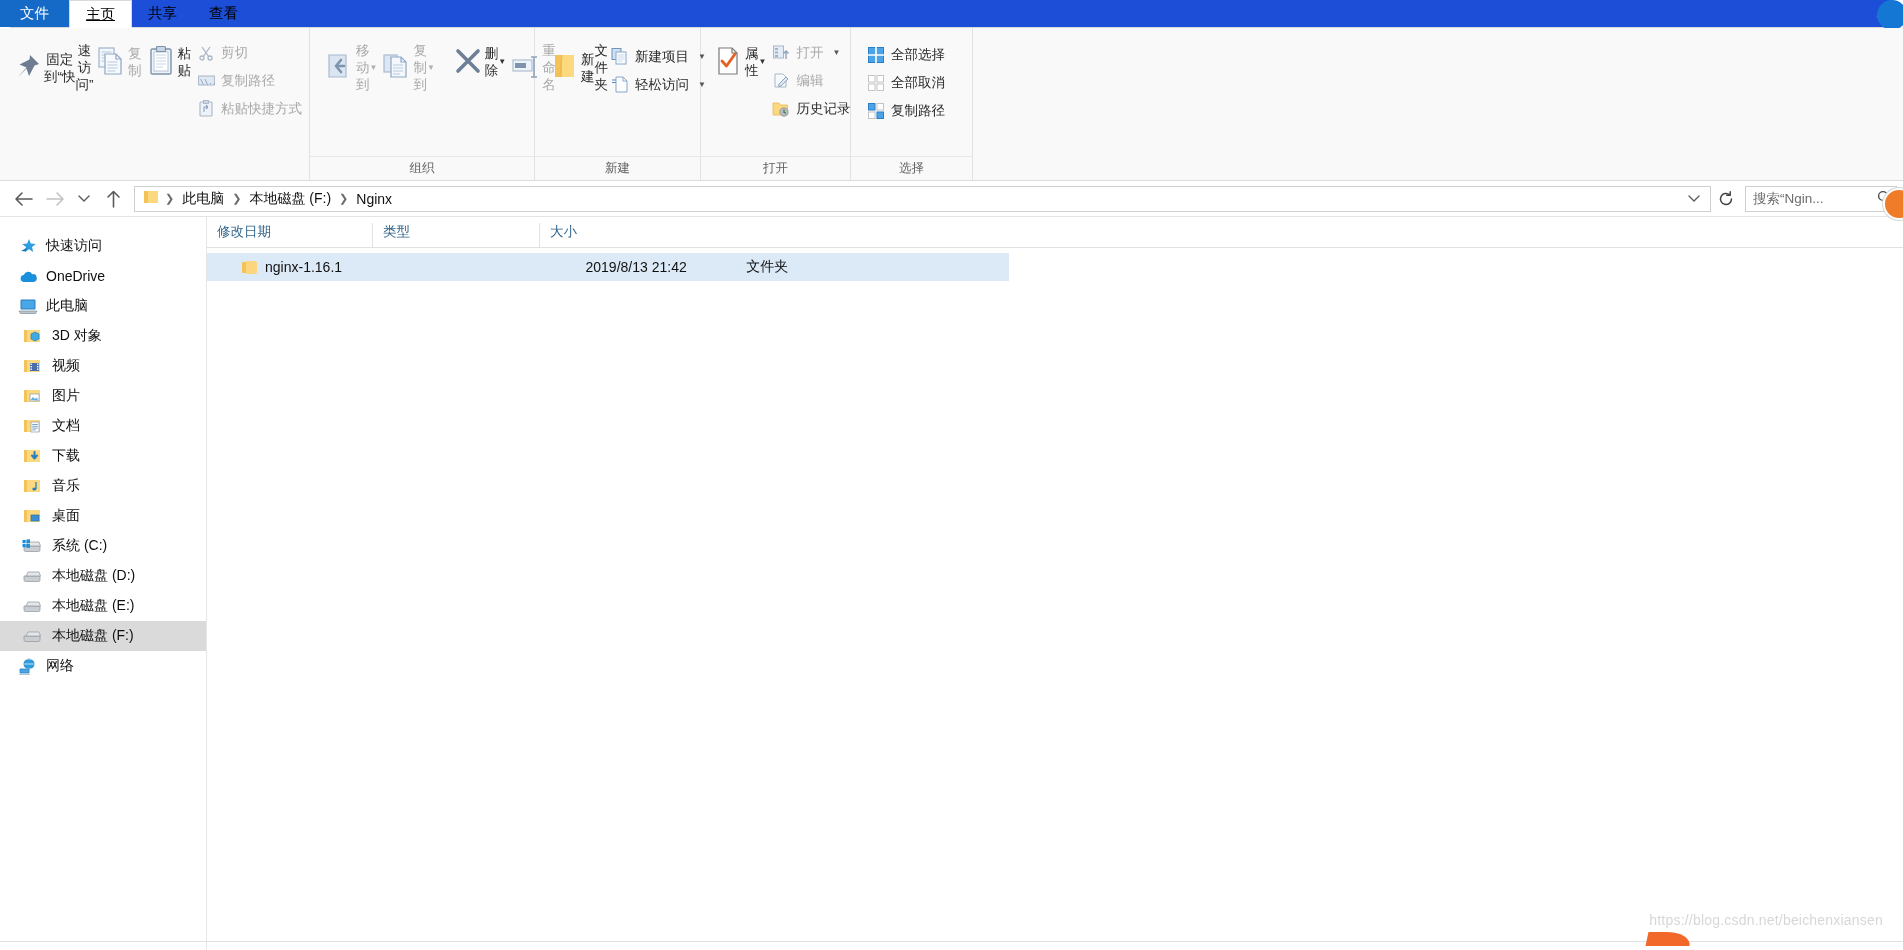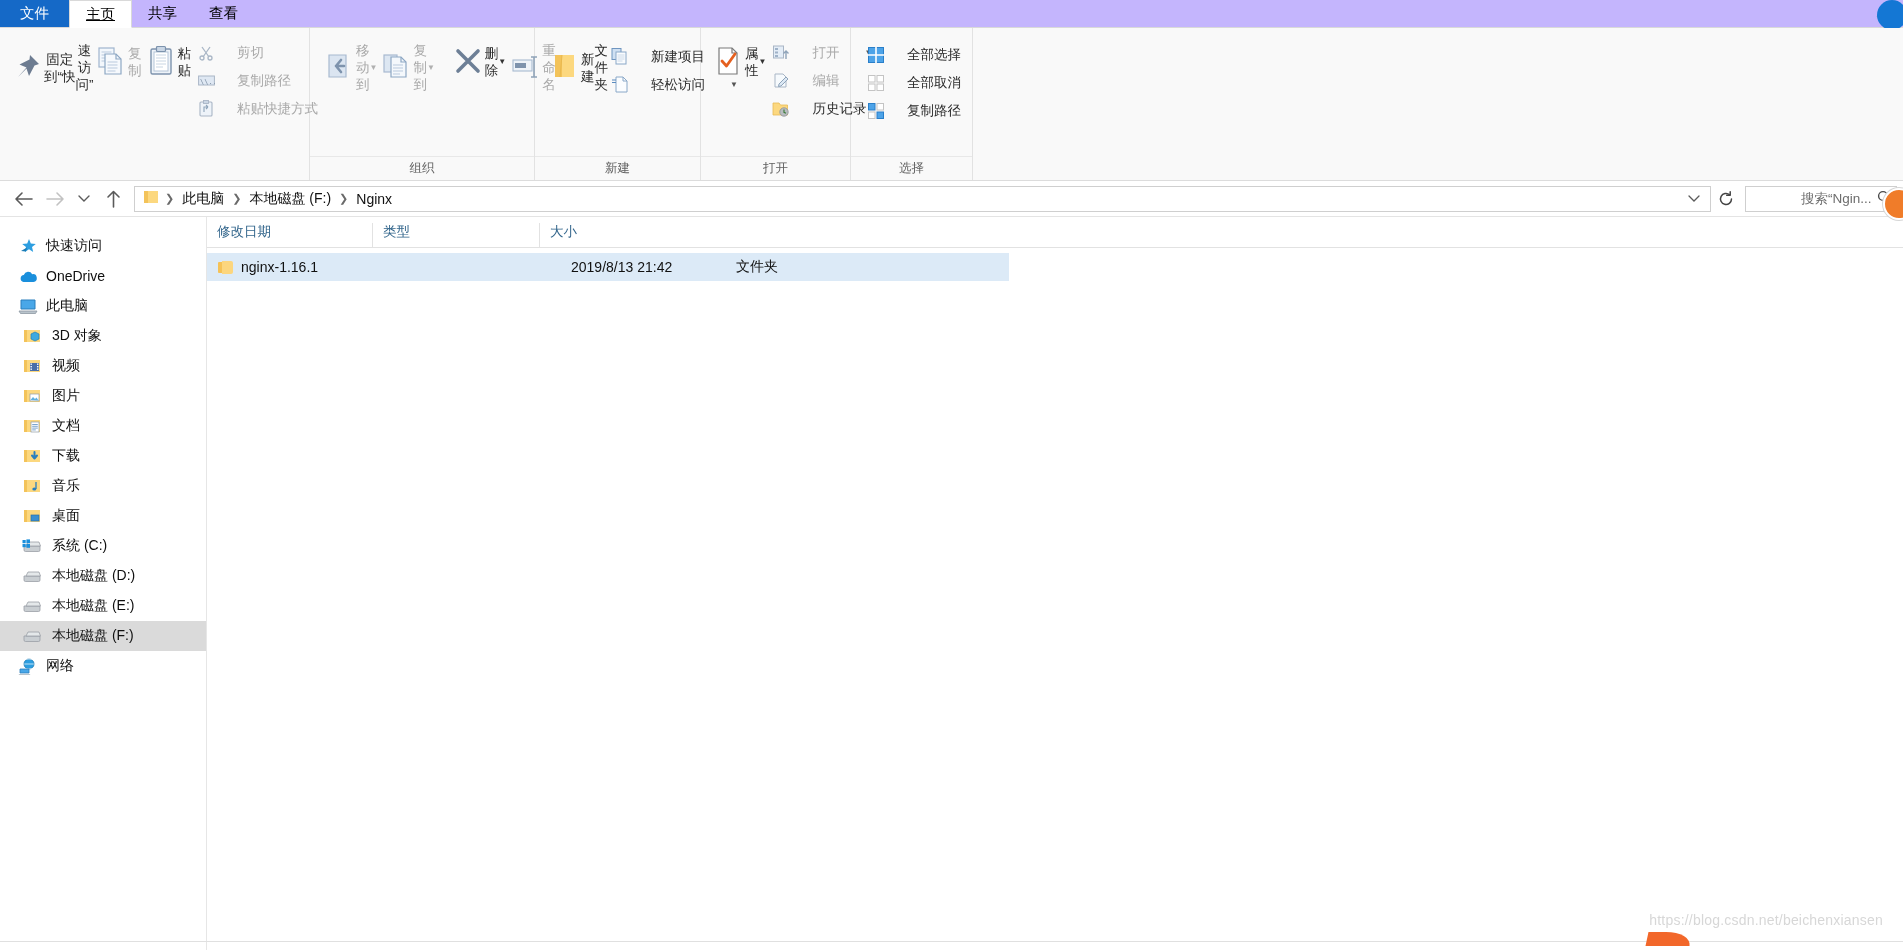--- a/index.html
+++ b/index.html
@@ -9,24 +9,25 @@
     overflow: hidden;
     font-family: "Liberation Sans", "DejaVu Sans", sans-serif;
     background: #ffffff;
     -webkit-font-smoothing: antialiased;
   }
 
   
   .tabbar {
     position: relative;
     height: 28px;
-    background: #c4b5fd;
+    background: #1d4ed8;
     display: flex;
     align-items: stretch;
     border-bottom: 1px solid #d9d9d9;
+    border-radius: 14px;
   }
   .tab {
     display: flex; align-items: center; justify-content: center;
     padding: 0 16px;
     font-size: 14.5px;
     color: #000;
     cursor: default;
     position: relative;
   }
   .tab.file {
@@ -122,21 +123,21 @@
   .bigbtn.w58 { width: 58px; }
 
   
   .smallcol {
     display: flex; flex-direction: column;
     padding-top: 6px;
     gap: 3px;
   }
   .smallbtn {
     display: flex; align-items: center;
-    gap: 22px;
+    gap: 6px;
     height: 25px;
     padding: 0 4px;
     font-size: 13.5px;
     color: #2b2b2b;
     cursor: default;
     white-space: nowrap;
   }
   .smallbtn.dim { color: #a9a9a9; }
   .smallbtn .sico { width: 18px; height:18px; display:flex; align-items:center; justify-content:center;}
   .smallbtn .dcaret { font-size: 8px; color:#555; margin-left: 3px;}
@@ -189,21 +190,21 @@
     color: #444; font-size: 15px;
   }
   .searchbox {
     width: 152px; height: 26px;
     border: 1px solid #cfcfcf;
     background: #fff;
     display: flex; align-items: center;
     padding: 0 4px 0 7px;
     margin-left: 4px;
   }
-  .searchbox .sph { flex:1; font-size: 13.5px; color: #6d6d6d; white-space: nowrap; overflow: hidden; margin-left: 48px;}
+  .searchbox .sph { flex:1; font-size: 13.5px; color: #6d6d6d; white-space: nowrap; overflow: hidden;}
   .searchbox .mag { color: #4a4a4a; font-size: 13px; }
 
   
   .main {
     display: flex;
     height: calc(950px - 28px - 153px - 36px);
     background: #fff;
   }
   .sidebar {
     width: 207px;
@@ -258,21 +259,21 @@
   }
   .row {
     height: 28px;
     display: flex;
     align-items: center;
     width: 802px;
     cursor: default;
   }
   .row.selected { background: #dceaf7; }
   .cell { font-size: 14px; color: #111; padding-left: 10px; white-space: nowrap; overflow: hidden;}
-  .cell.c-name { width: 354px; display:flex; align-items:center; gap: 8px; padding-left: 11px;}
+  .cell.c-name { width: 354px; display:flex; align-items:center; gap: 8px; padding-left: 11px; margin-left: 24px;}
   .cell.c-date { width: 165px; }
   .cell.c-type { width: 167px; }
   .cell.c-size { width: 113px; }
 
   
   .watermark {
     position: absolute;
     right: 20px; bottom: 22px;
     font-size: 14px;
     color: #d7d7d7;

